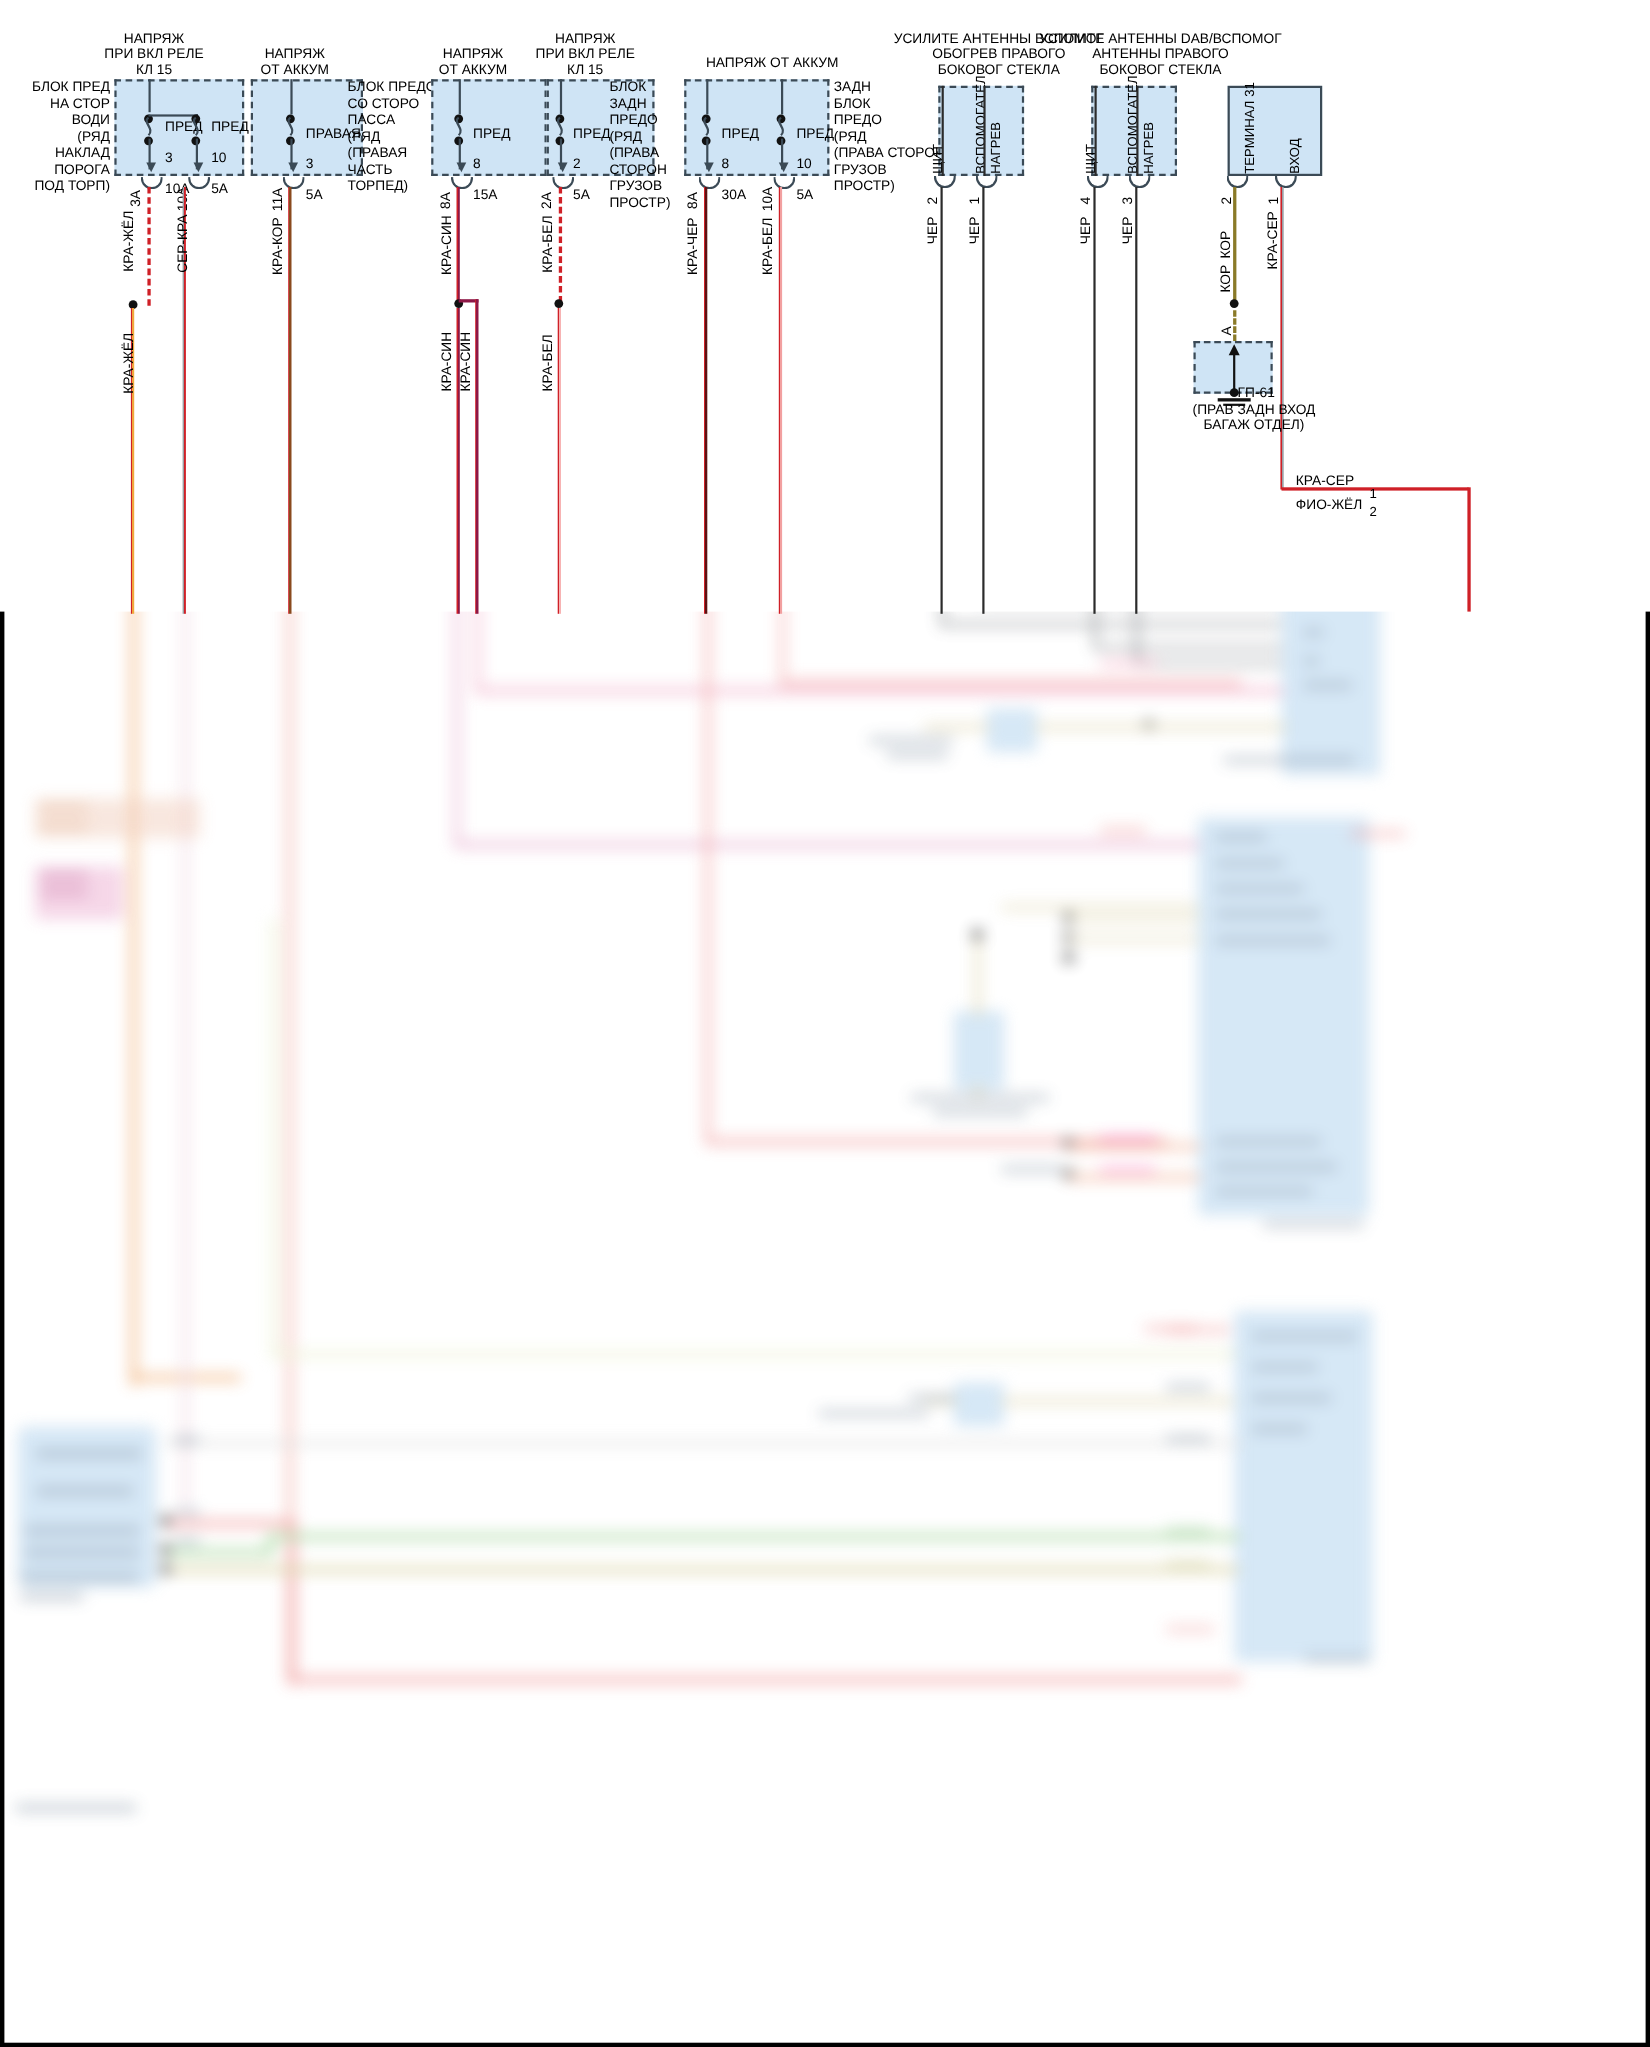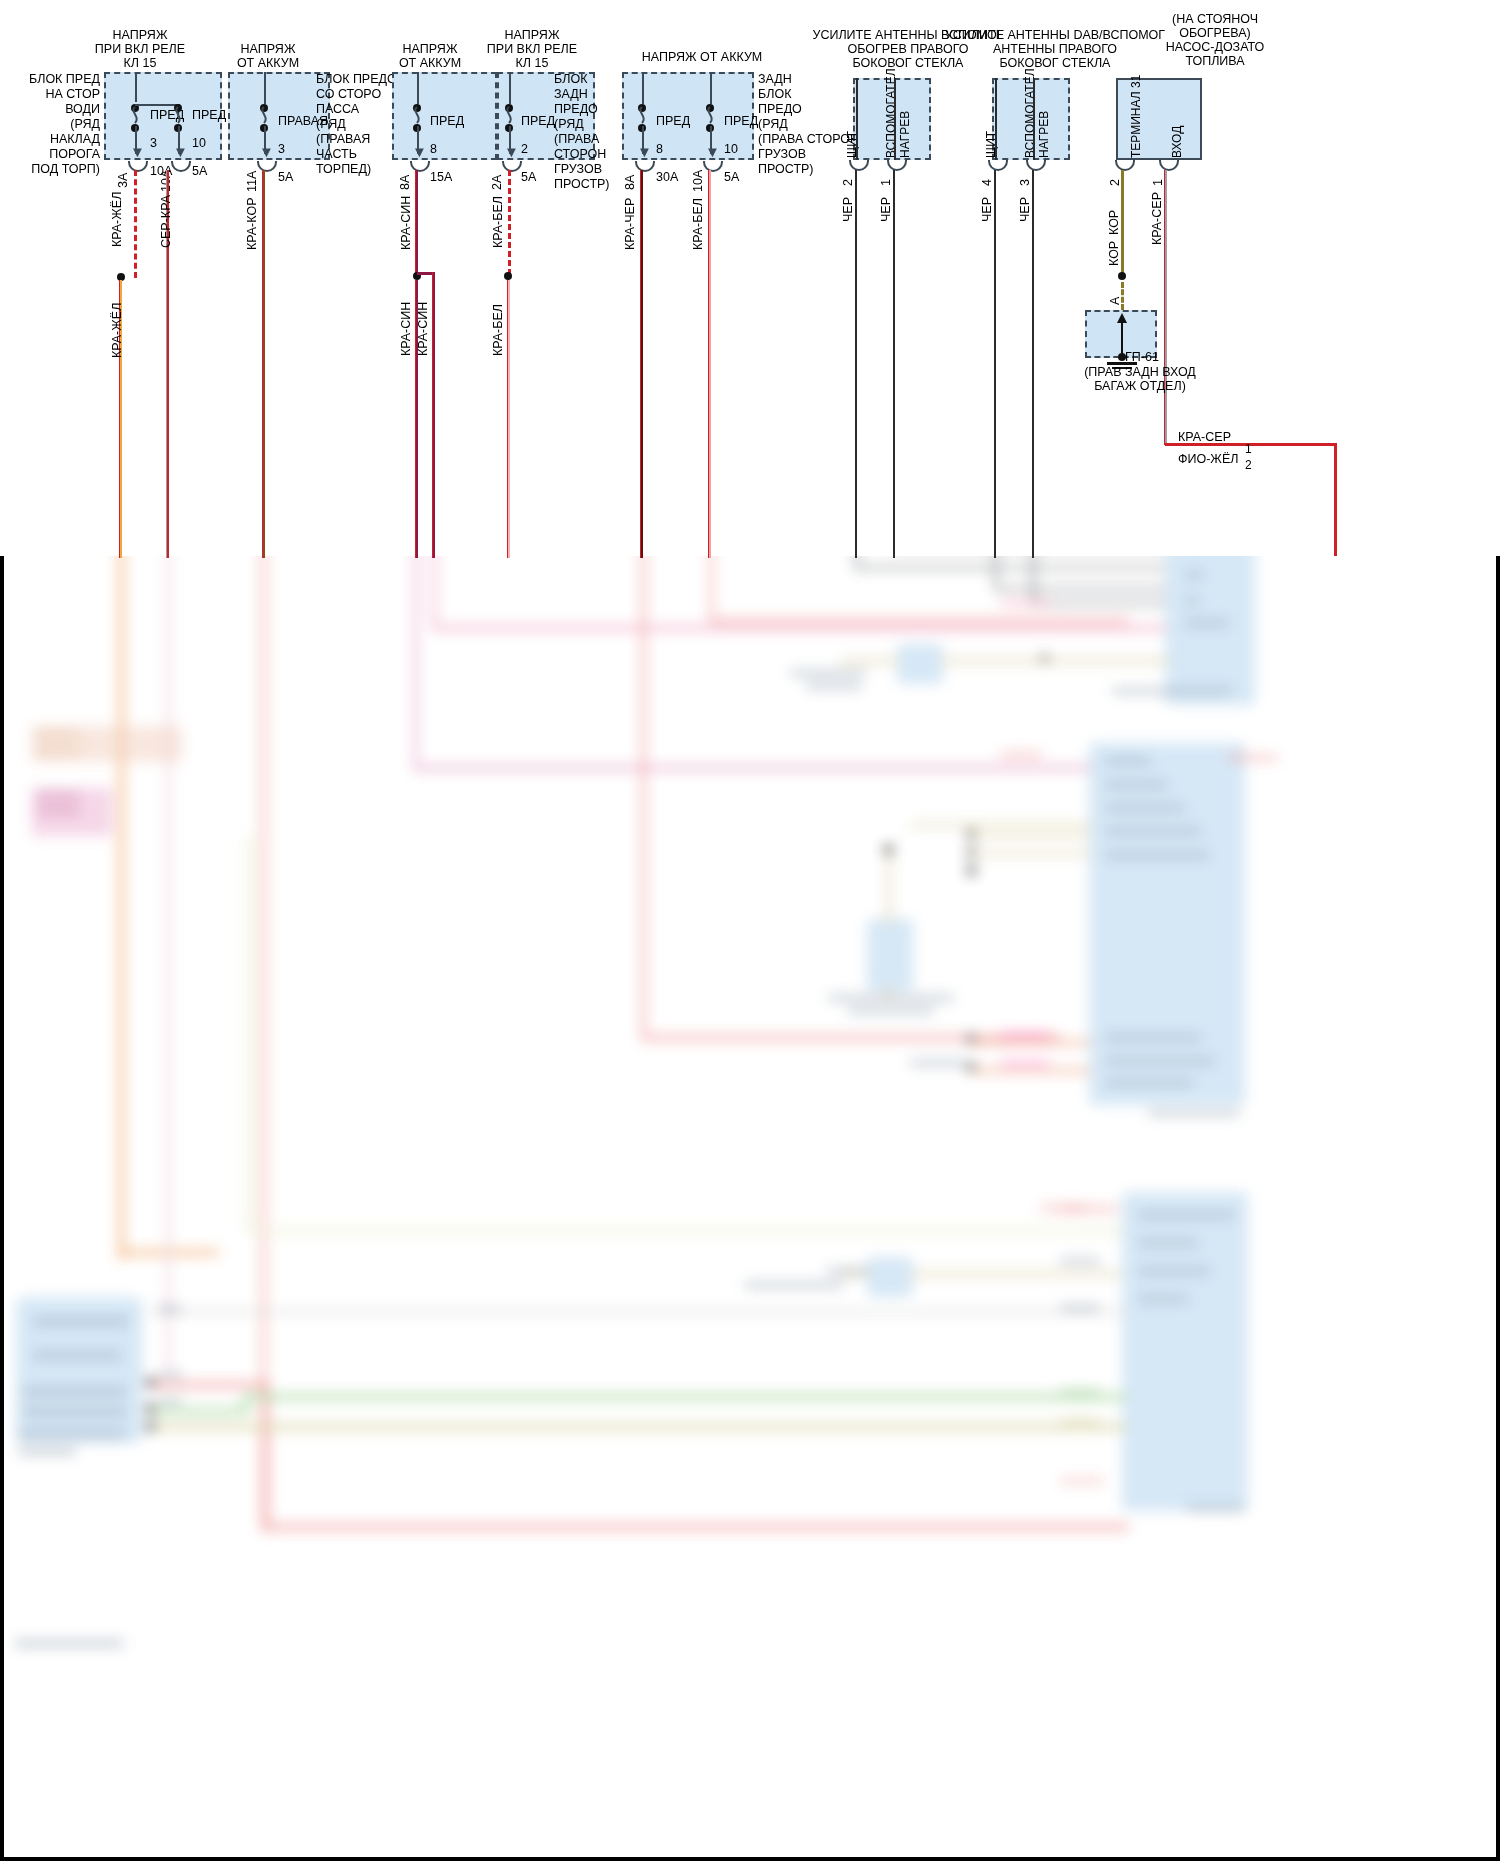--- a/index.html
+++ b/index.html
@@ -424,24 +424,20 @@
     <div class="v" style="left:1033px;top:78px;height:82px;background:#2b2b2b;"></div>
     <div class="cup" style="left:988px;top:160px;"></div>
     <div class="cup" style="left:1026px;top:160px;"></div>
     <div class="vt" style="left:980px;top:186px;">4</div>
     <div class="vt" style="left:1018px;top:186px;">3</div>
     <div class="wire" style="left:994px;top:170px;height:388px;background:#2b2b2b;width:2px;"></div>
     <div class="wire" style="left:1032px;top:170px;height:388px;background:#2b2b2b;width:2px;"></div>
     <div class="vt" style="left:980px;top:222px;">ЧЕР</div>
     <div class="vt" style="left:1018px;top:222px;">ЧЕР</div>
 
-    <div class="hdr" style="left:1090px;top:12px;width:250px;">(НА СТОЯНОЧ
-ОБОГРЕВА)
-НАСОС-ДОЗАТО
-ТОПЛИВА</div>
     <div class="fusebox solid" style="left:1116px;top:78px;width:86px;height:82px;"></div>
     <div class="vt" style="left:1129px;top:158px;font-size:12px;">ТЕРМИНАЛ 31</div>
     <div class="vt" style="left:1170px;top:158px;font-size:12px;">ВХОД</div>
     <div class="cup" style="left:1115px;top:160px;"></div>
     <div class="cup" style="left:1159px;top:160px;"></div>
     <div class="vt" style="left:1108px;top:186px;">2</div>
     <div class="vt" style="left:1151px;top:186px;">1</div>
     <div class="wire" style="left:1121px;top:170px;height:103px;background:#8a7a28;"></div>
     <div class="vt" style="left:1107px;top:235px;">КОР</div>
     <div class="wire" style="left:1164px;top:170px;height:275px;background:linear-gradient(90deg,#cf2027 0 1px,#9aa0a6 1px 3px);"></div>

